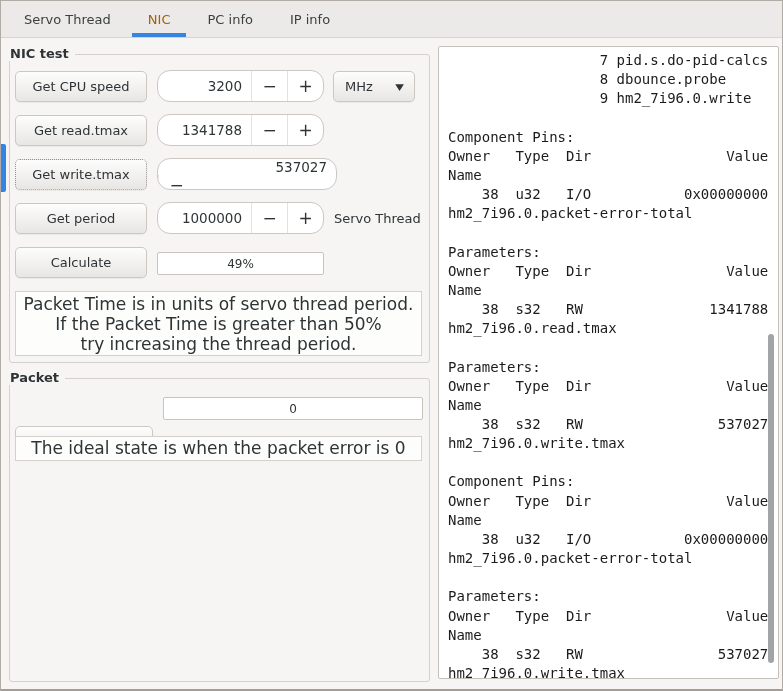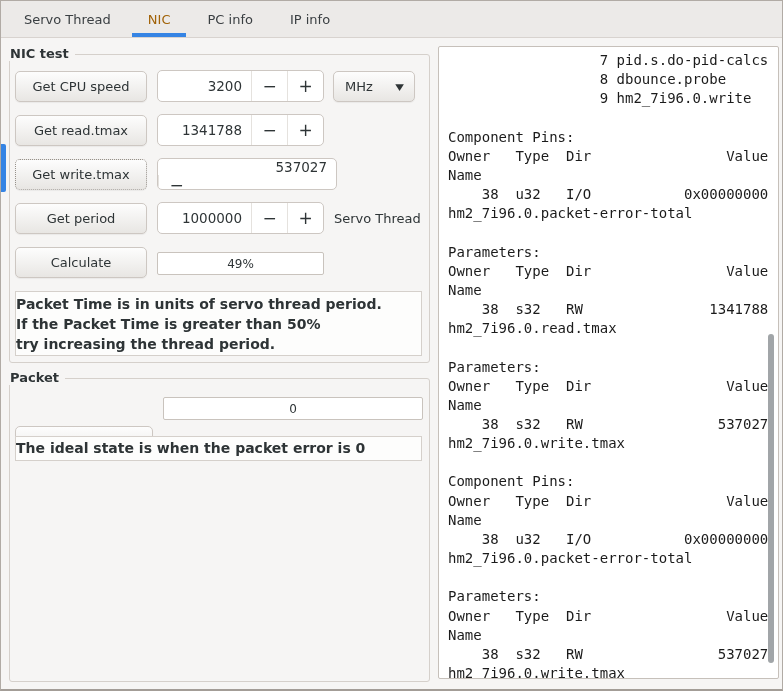--- a/index.html
+++ b/index.html
@@ -29,41 +29,41 @@
   .btn{
     position:absolute; height:31px; box-sizing:border-box;
     background:linear-gradient(#fdfdfd,#e8e6e3);
     border:1px solid #cdc7c2; border-radius:5px;
     display:flex; align-items:center; justify-content:center;
     box-shadow:0 1px 1px rgba(0,0,0,0.05);
   }
   .btn.focused{border:1px dotted #97918a;}
   .spin{
     position:absolute; height:32px; box-sizing:border-box;
-    background:#ffffff; border:1px solid #cdc7c2; border-radius:5px;
+    background:#ffffff; border:1px solid #cdc7c2; border-radius:13px;
     display:flex; overflow:hidden;
   }
   .spin-value{flex:1; display:flex; align-items:center; justify-content:flex-end; padding-right:9px; font-size:13.5px;}
   .spin-btn{width:35px; border-left:1px solid #e5e2de; display:flex; align-items:center; justify-content:center; font-size:17px; color:#2e3436;}
   .combo{
     position:absolute; height:31px; box-sizing:border-box;
     background:linear-gradient(#fdfdfd,#e8e6e3);
     border:1px solid #cdc7c2; border-radius:5px;
     display:flex; align-items:center; padding:0 11px;
     box-shadow:0 1px 1px rgba(0,0,0,0.05);
   }
   .combo-arrow{margin-left:auto; font-size:9px; color:#2e3436; transform:scaleX(1.25);}
   .entry{
     position:absolute; box-sizing:border-box; background:#ffffff;
     border:1px solid #c9c3bd; border-radius:2px;
     display:flex; align-items:center; justify-content:center; font-size:12px;
   }
   .notebox{
     position:absolute; box-sizing:border-box; background:#fdfdfc;
-    border:1px solid #d5d0cb; font-size:14px; line-height:20px;font-weight:bold;
+    border:1px solid #d5d0cb; text-align:center; font-size:17px; line-height:20px;
   }
   .inline-label{position:absolute; white-space:nowrap;}
   
   .output-pane{
     position:absolute; left:437px; top:45px; width:341px; height:633px; box-sizing:border-box;
     background:#ffffff; border:1px solid #c6c0ba; border-radius:2px; overflow:hidden;
   }
   .output-pane pre{
     margin:0; padding:4px 0 0 9px;
     font-family:"DejaVu Sans Mono", monospace; font-size:14px; line-height:19.15px;

